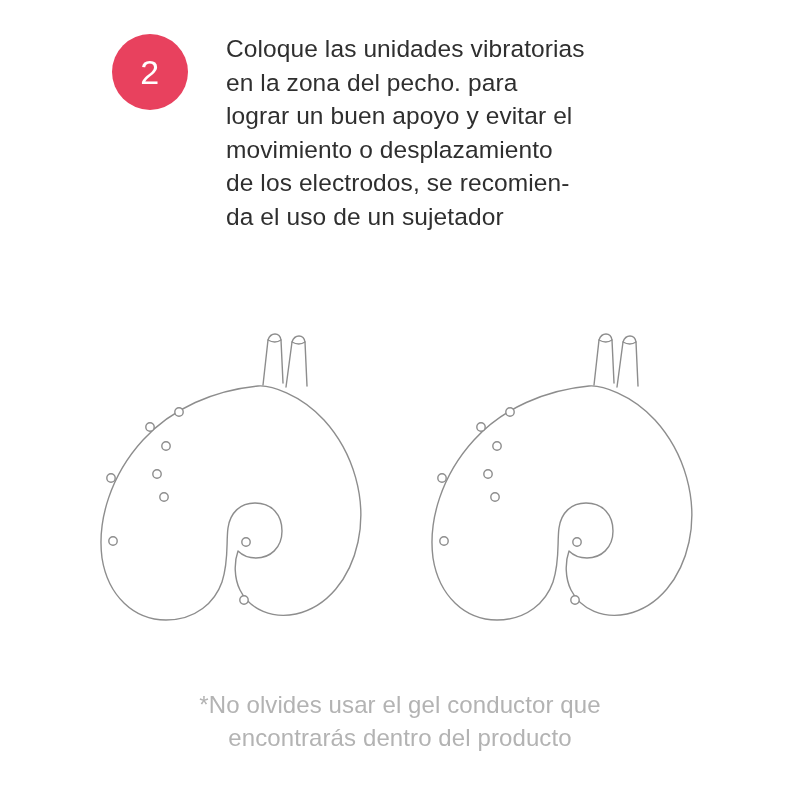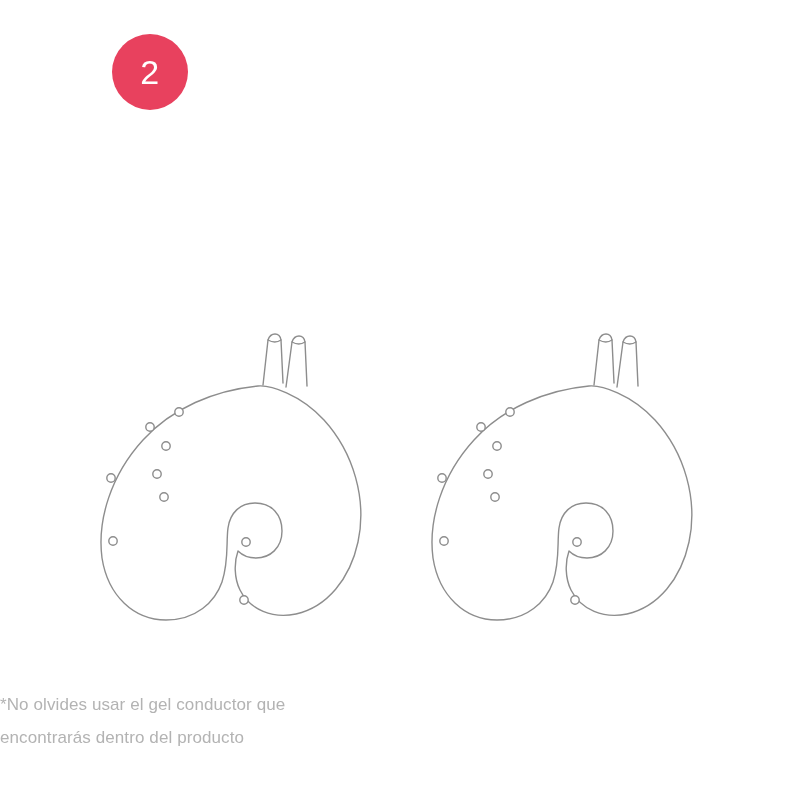--- a/index.html
+++ b/index.html
@@ -70,37 +70,43 @@
   .illustration svg {
     display: block;
   }
 
   
   .footnote {
     position: absolute;
     left: 0;
     top: 688px;
     width: 800px;
-    text-align: left;
+    text-align: center;
     color: #b3b3b3;
-    font-size: 17px;
+    font-size: 24px;
     line-height: 33px;
     letter-spacing: 0.1px;
     white-space: pre-line;
   }
 </style>
 </head>
 <body>
 
 <div class="page">
 
   <div class="step-row">
     <div class="step-badge">
       <span class="step-badge-number">2</span>
     </div>
+    <div class="step-text">Coloque las unidades vibratorias
+en la zona del pecho. para
+lograr un buen apoyo y evitar el
+movimiento o desplazamiento
+de los electrodos, se recomien-
+da el uso de un sujetador</div>
   </div>
 
   <div class="illustration">
     <svg width="800" height="370" viewBox="0 0 800 370">
       <g fill="none" stroke="#8d8d8d" stroke-width="1.4" stroke-linejoin="round" stroke-linecap="round">
 
         <g>
 
           <g>
             <path d="M263 95 L268 50 Q270 44 275 44 Q280 44 281 50 L283 93" fill="#ffffff"></path>

